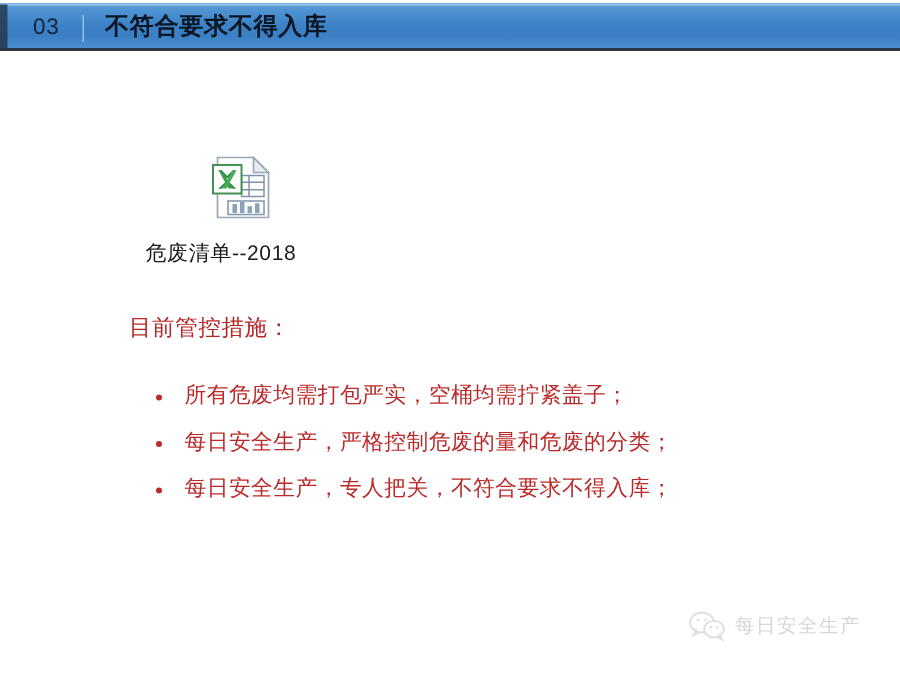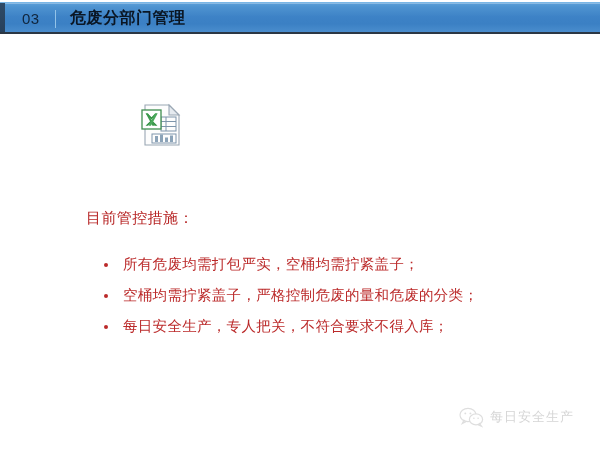--- a/index.html
+++ b/index.html
@@ -169,21 +169,21 @@
   }
 </style>
 </head>
 <body>
 
 <div class="slide">
 
   <div class="header-bar">
     <span class="header-number">03</span>
     <span class="header-divider"></span>
-    <span class="header-title">危废分部门管理</span>
+    <span class="header-title">不符合要求不得入库</span>
   </div>
 
   <div class="file-icon">
     <svg viewBox="0 0 44 48" xmlns="http://www.w3.org/2000/svg">
 
       <path d="M6 4 H30 L40 14 V44 H6 Z" fill="#fdfdfd" stroke="#9aa7b4" stroke-width="1.1"></path>
       <path d="M30 4 L40 14 H30 Z" fill="#e6ebf0" stroke="#9aa7b4" stroke-width="1.1"></path>
 
       <g stroke="#7e95ab" stroke-width="1" fill="none">
         <rect x="22" y="16" width="15" height="14"></rect>
@@ -203,31 +203,32 @@
       </g>
 
       <rect x="3" y="9" width="19" height="19" fill="#ffffff" stroke="#3f8f4f" stroke-width="1.3"></rect>
       <path d="M6.5 12.5 L12.5 18.2 L18.5 12.5 L16.2 12.5 L12.5 16.2 L8.8 12.5 Z" fill="#2f8f3f"></path>
       <path d="M6.5 24.8 L12.5 19.1 L18.5 24.8 L16.2 24.8 L12.5 21.1 L8.8 24.8 Z" fill="#2f8f3f"></path>
       <path d="M9.0 12.6 L16.0 24.7 L13.4 24.7 L6.8 12.6 Z" fill="#3d9a4d"></path>
       <path d="M16.0 12.6 L9.4 24.7 L12.0 24.7 L18.6 12.6 Z" fill="#4aa95b"></path>
     </svg>
   </div>
 
+  <div class="file-caption">危废清单--2018</div>
 
   <div class="section-heading">目前管控措施：</div>
 
   <ul class="bullet-list">
     <li class="bullet-item">
       <span class="bullet-dot"></span>
       <span>所有危废均需打包严实，空桶均需拧紧盖子；</span>
     </li>
     <li class="bullet-item">
       <span class="bullet-dot"></span>
-      <span>空桶均需拧紧盖子，严格控制危废的量和危废的分类；</span>
+      <span>每日安全生产，严格控制危废的量和危废的分类；</span>
     </li>
     <li class="bullet-item">
       <span class="bullet-dot"></span>
       <span>每日安全生产，专人把关，不符合要求不得入库；</span>
     </li>
   </ul>
 
   <div class="watermark">
     <span class="watermark-icon">
       <svg viewBox="0 0 26 22" xmlns="http://www.w3.org/2000/svg">

